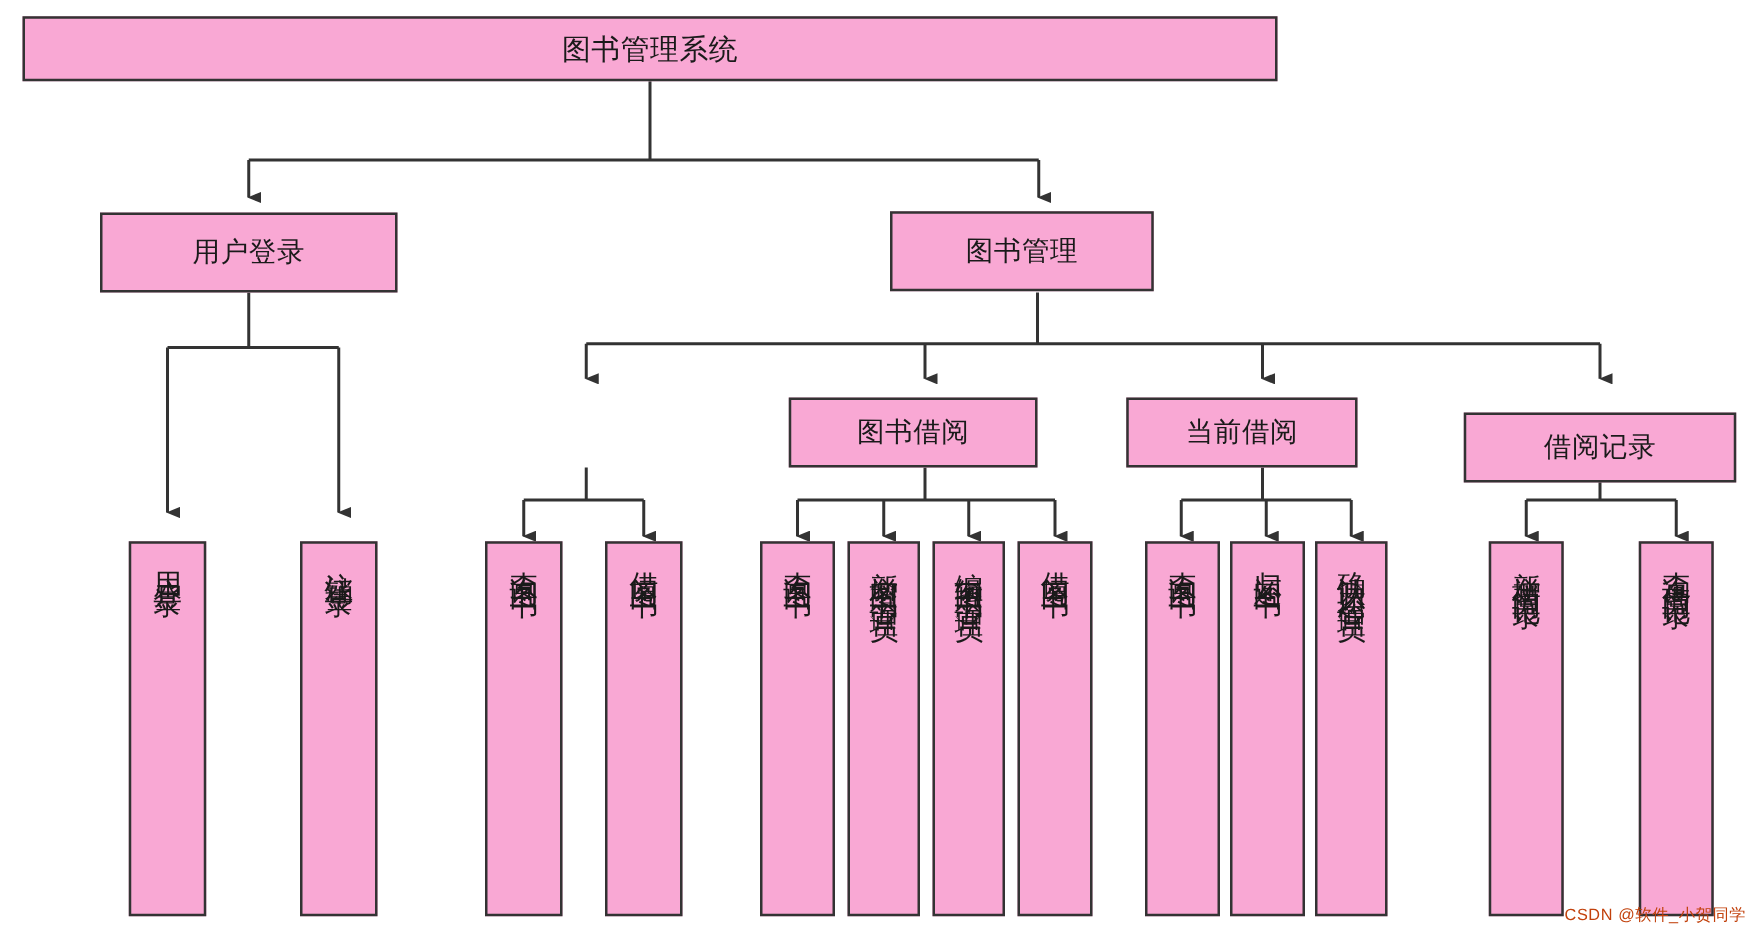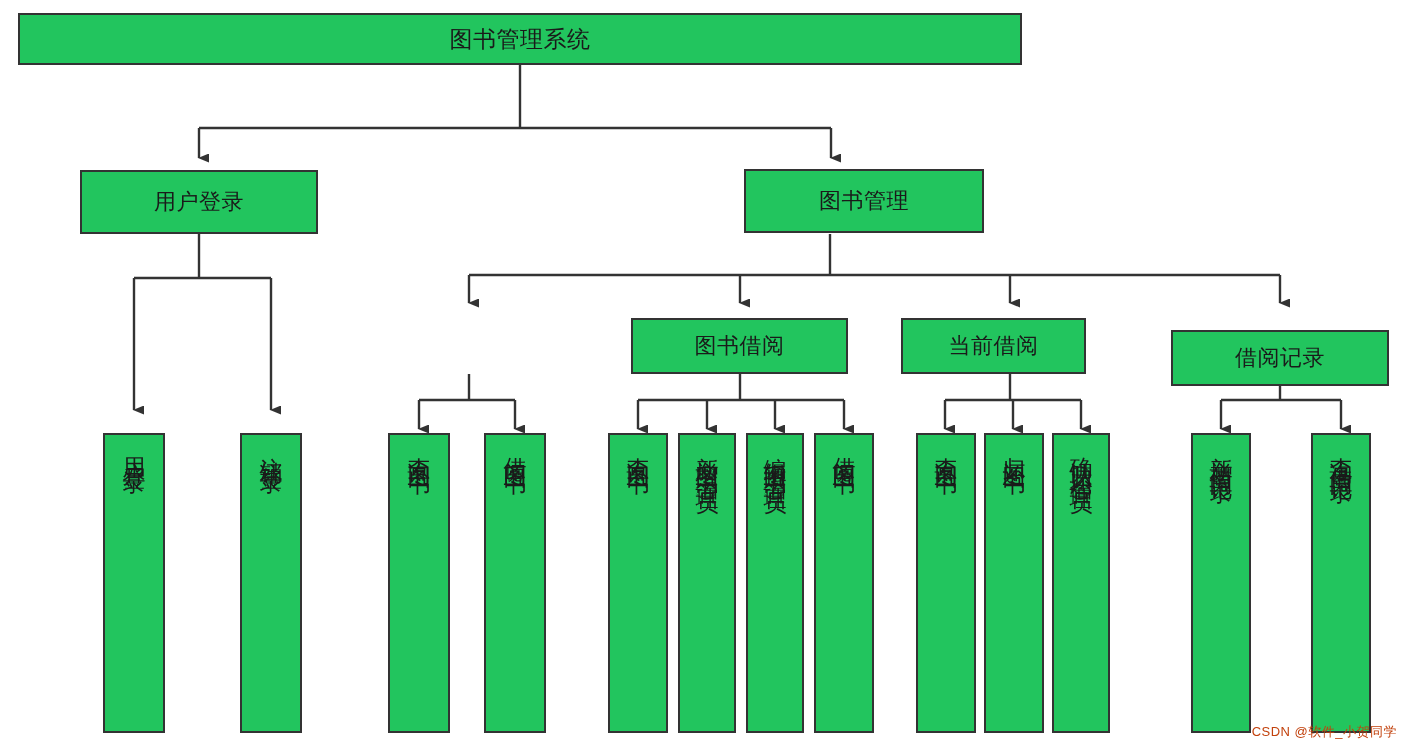--- a/index.html
+++ b/index.html
@@ -22,21 +22,21 @@
     position: absolute;
     left: 0;
     top: 0;
     width: 1405px;
     height: 747px;
     pointer-events: none;
   }
   .node {
     position: absolute;
     box-sizing: border-box;
-    background: #22c55e;
+    background: #f9a8d4;
     border: 2px solid #333333;
     display: flex;
     align-items: center;
     justify-content: center;
     color: #1a1a1a;
     z-index: 2;
   }
   .node .label {
     display: block;
     text-align: center;
@@ -127,26 +127,26 @@
   </svg>
 
   <div class="node horiz root" style="left:18px; top:13px; width:1004px; height:52px;">
     <span class="label">图书管理系统</span>
   </div>
 
   <div class="node horiz" style="left:80px; top:170px; width:238px; height:64px;">
     <span class="label">用户登录</span>
   </div>
 
-  <div class="node horiz" style="left:712px; top:169px; width:240px; height:64px;margin-left:32px;">
+  <div class="node horiz" style="left:712px; top:169px; width:211px; height:64px;">
     <span class="label">图书管理</span>
   </div>
 
 
-  <div class="node horiz" style="left:631px; top:318px; width:217px; height:56px;">
+  <div class="node horiz" style="left:631px; top:318px; width:199px; height:56px;">
     <span class="label">图书借阅</span>
   </div>
 
   <div class="node horiz" style="left:901px; top:318px; width:185px; height:56px;">
     <span class="label">当前借阅</span>
   </div>
 
   <div class="node horiz" style="left:1171px; top:330px; width:218px; height:56px;">
     <span class="label">借阅记录</span>
   </div>

